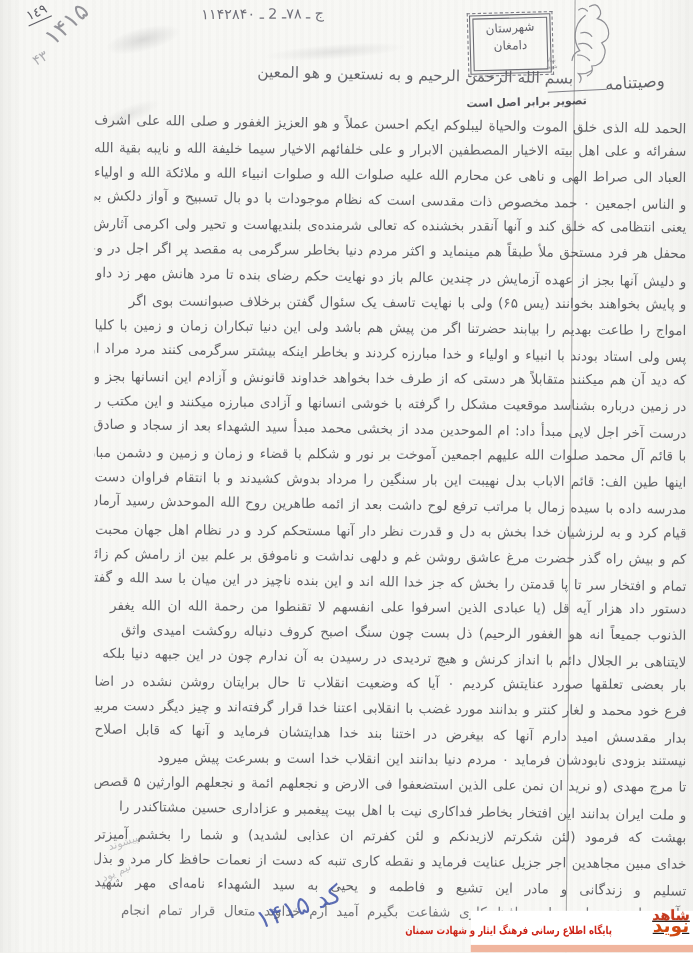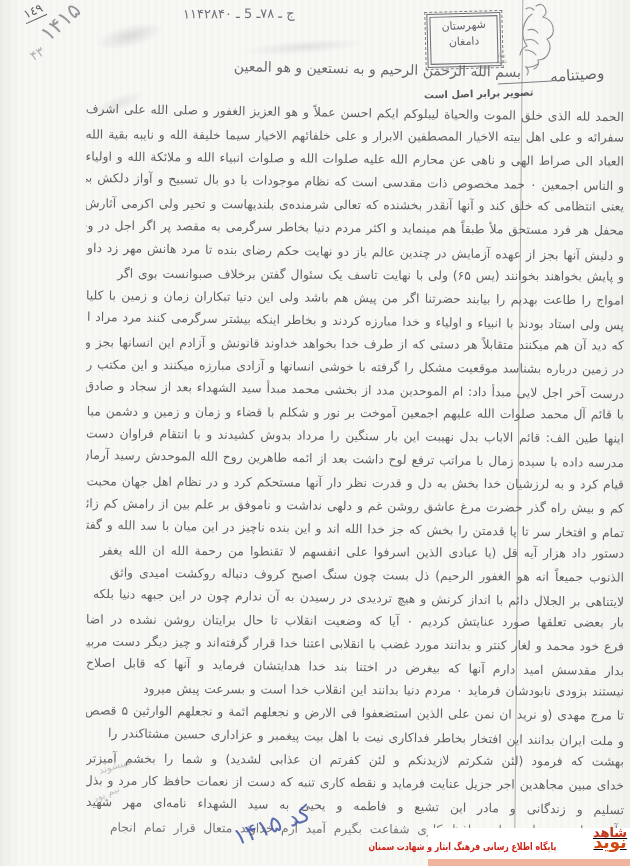--- a/index.html
+++ b/index.html
@@ -72,21 +72,21 @@
 
 <div id="page">
 
   <div class="abs" id="corner-number">١٤٩</div>
   <div class="abs pencil" id="pencil-large">۱۴۱۵</div>
   <div class="abs pencil" id="pencil-small">۴۳</div>
   <div class="abs smudge" id="smudge1"></div>
   <div class="abs smudge" id="smudge2"></div>
   <div class="abs smudge" id="smudge3"></div>
 
-  <div class="abs" id="header-number">۱۱۴۲۸۴۰ ـ 5 ـ۷۸ ـ ج</div>
+  <div class="abs" id="header-number">۱۱۴۲۸۴۰ ـ 2 ـ۷۸ ـ ج</div>
 
   <div class="abs" id="district-stamp">
     <span class="s1">شهرستان</span>
     <span class="s2">دامغان</span>
   </div>
 
   <svg class="abs" id="emblem" width="78" height="78" viewBox="0 0 78 78">
     <g fill="none" stroke="#76767e" stroke-width="1.1" stroke-linecap="round">
       <path d="M44 6 q6 -4 9 2 q3 5 -2 9 q8 2 10 10 q2 9 -6 12 q5 6 2 13 q-3 8 -11 8 q2 6 -4 9"></path>
       <path d="M40 14 q-8 6 -9 16 q-1 9 4 16 q-6 2 -7 9"></path>

